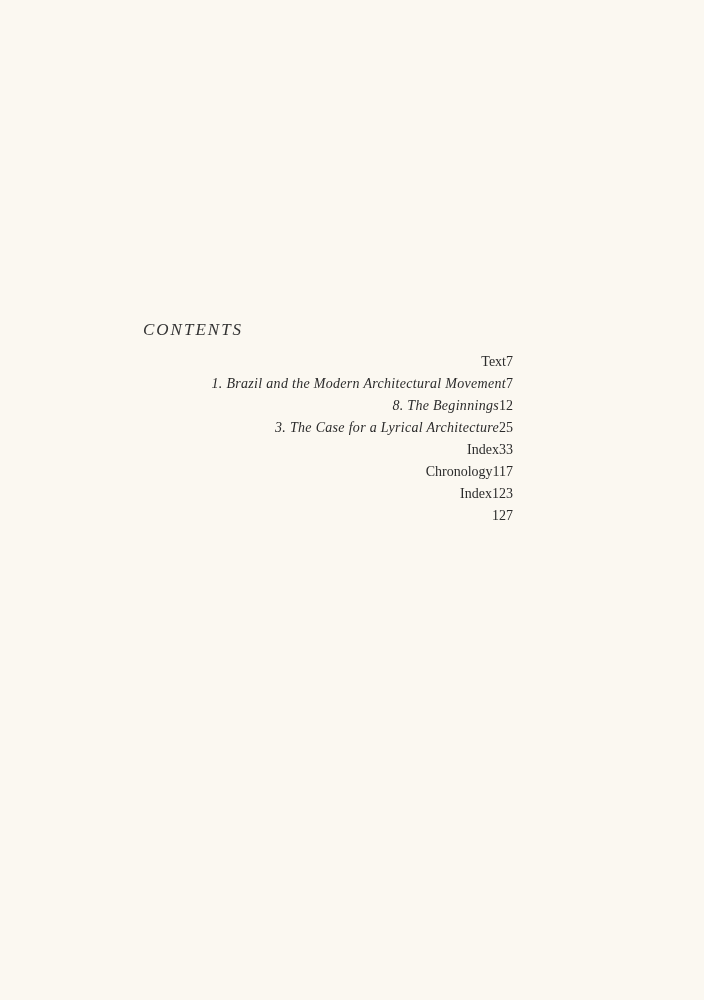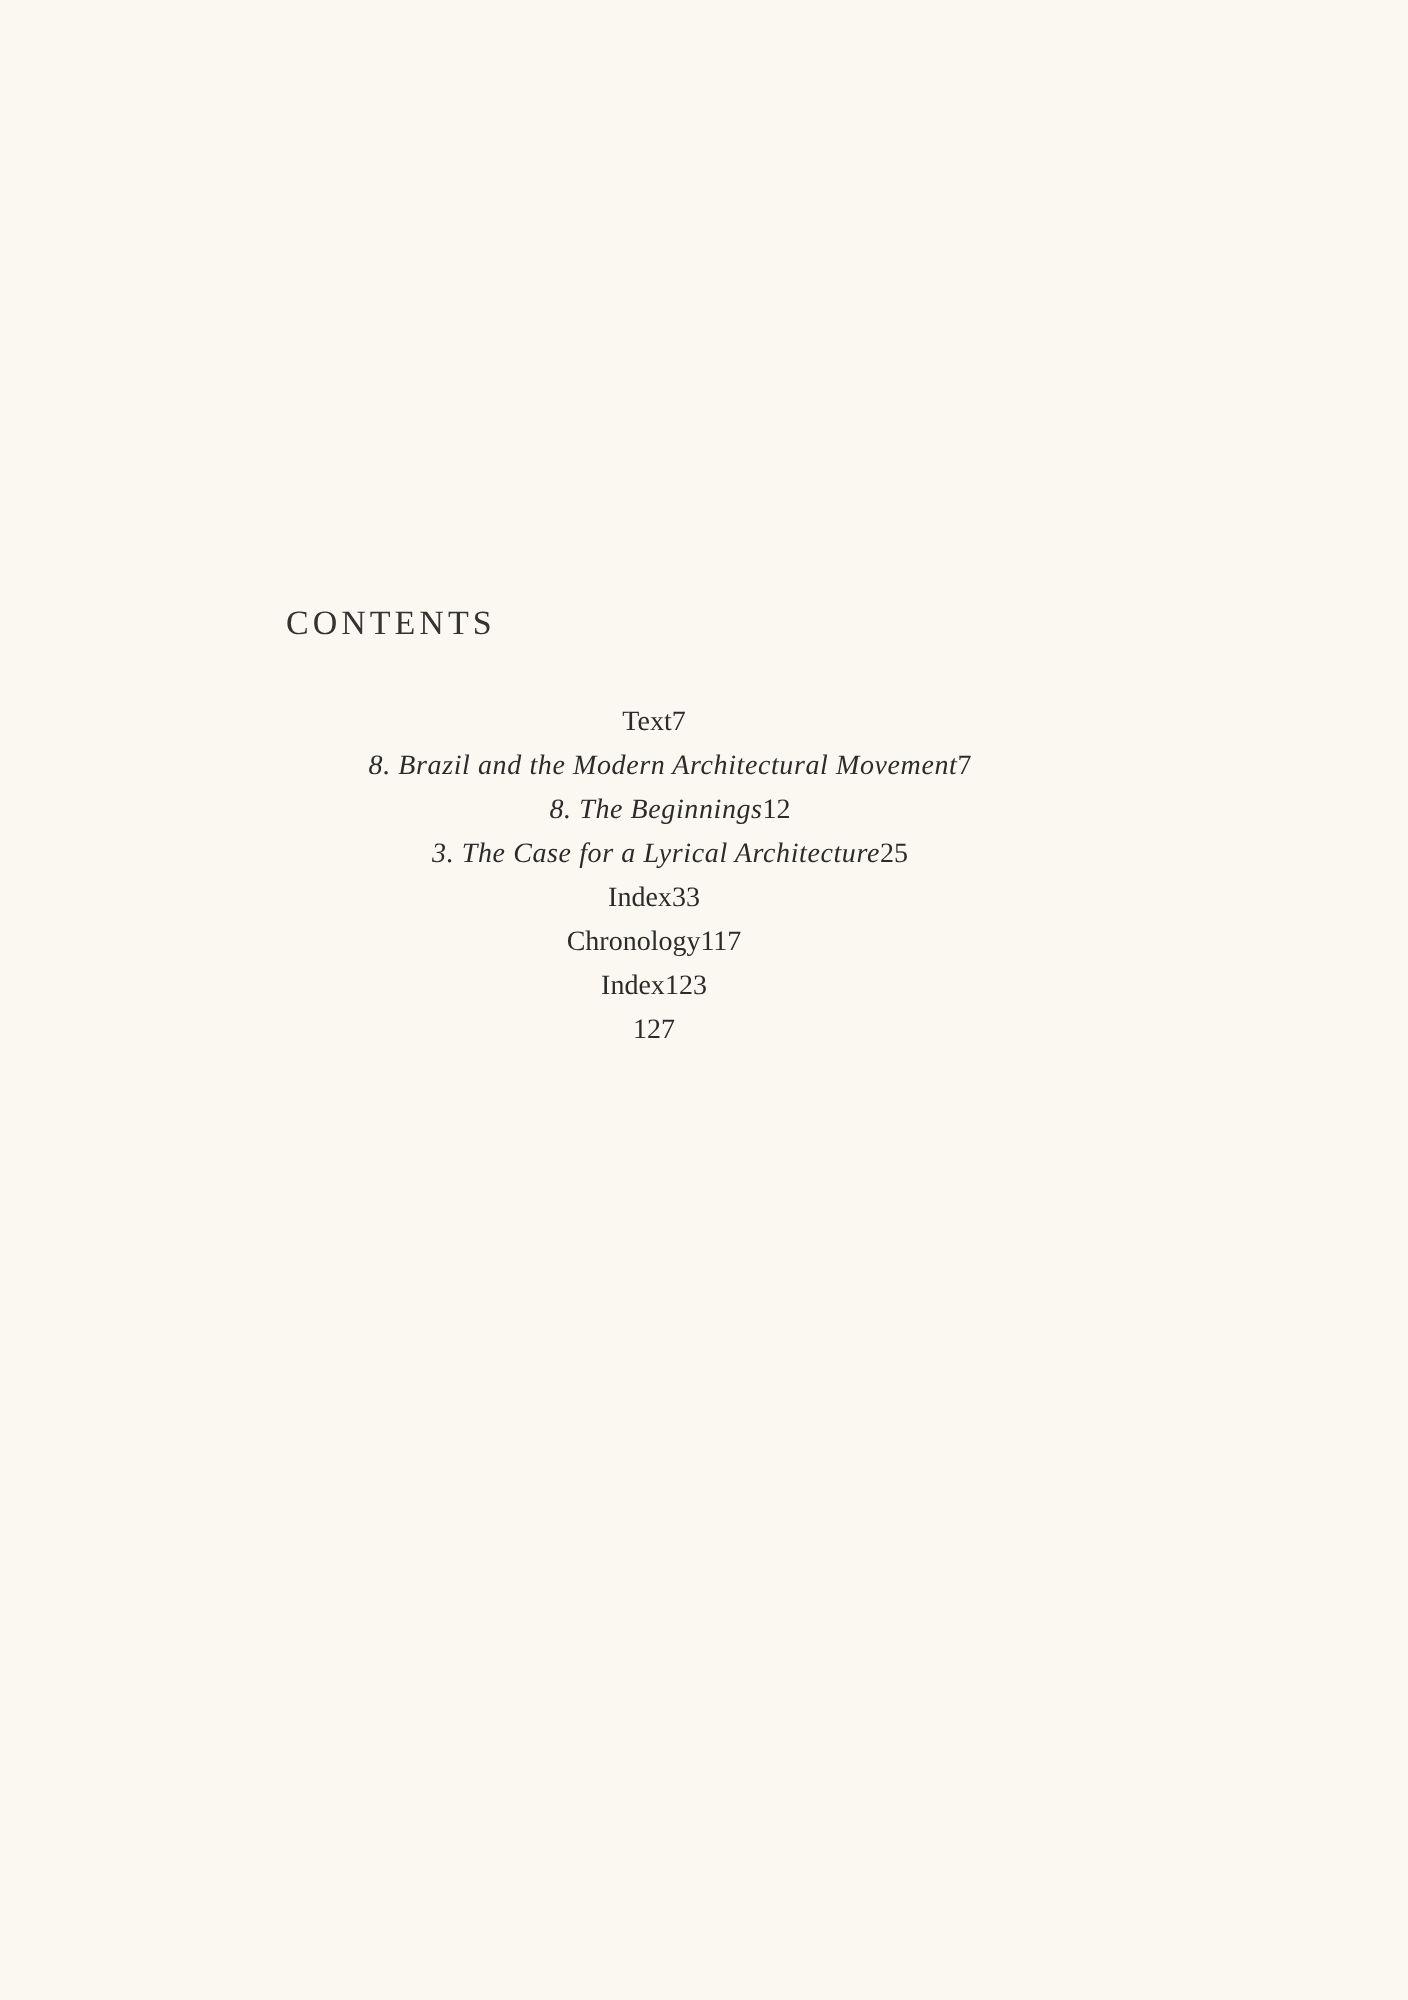--- a/index.html
+++ b/index.html
@@ -6,53 +6,54 @@
     body {
       width: 704px; height: 1000px;
       background: #fbf8f1;
       position: relative;
       overflow: hidden;
       font-family: "Liberation Serif", "DejaVu Serif", serif;
       color: #2b2b2b;
     }
     .heading {
       position: absolute;
-      left: 143px; top: 302px;
+      left: 143px; top: 320px;
       font-size: 17px;
+      font-style: italic;
       letter-spacing: 2px;
       color: #333;
     }
     .toc {
       position: absolute;
       left: 141px; top: 351px;
       width: 372px;
     }
     .row {
       display: flex;
-      justify-content: center;
+      justify-content: flex-end;
       height: 22px;
       line-height: 22px;
       font-size: 14px;
     }
     .row.sub .label { font-style: italic; padding-left: 16px; letter-spacing: 0.3px; }
     .row.last .label { padding-left: 3px; }
     .page { text-align: right; }
   </style>
 </head>
 <body>
 
 <div class="heading">CONTENTS</div>
 
 <div class="toc">
   <div class="row">
     <span class="label">Text</span>
     <span class="page">7</span>
   </div>
   <div class="row sub">
-    <span class="label">8. Brazil and the Modern Architectural Movement</span>
+    <span class="label">1. Brazil and the Modern Architectural Movement</span>
     <span class="page">7</span>
   </div>
   <div class="row sub">
     <span class="label">8. The Beginnings</span>
     <span class="page">12</span>
   </div>
   <div class="row sub">
     <span class="label">3. The Case for a Lyrical Architecture</span>
     <span class="page">25</span>
   </div>

